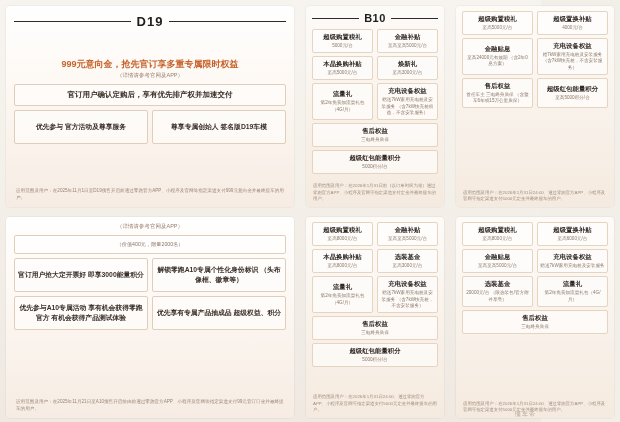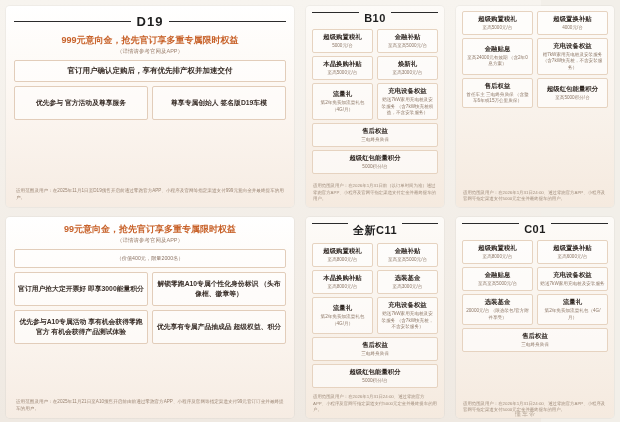--- a/index.html
+++ b/index.html
@@ -35,20 +35,21 @@
     gap: 6px; margin: 2px 0 5px 0;
   }
   .promo-head .bar { flex: 1; height: 1px; background: #2b2b2b; }
   .promo-title {
     font-size: 13px; font-weight: bold; color: #1d1d1d;
     letter-spacing: 1px;
   }
   .promo-sub {
     text-align: center; font-size: 9px; color: #c8622a; font-weight: bold;
     margin-bottom: 1px;
+    margin-top: 24px;
   }
   .promo-sub2 {
     text-align: center; font-size: 5.5px; color: #9a7f6c; margin-bottom: 5px;
   }
   .promo-row {
     border: 1px solid #e2cdba;
     border-radius: 2px;
     text-align: center;
     font-size: 7.5px; color: #3a2f29;
     padding: 5px 2px;
@@ -80,21 +81,21 @@
   
   .card {
     height: 100%;
     background: linear-gradient(180deg,#fdfbf8 0%, #f5eadf 100%);
     border-radius: 4px;
     padding: 5px 6px 4px 6px;
     display: flex; flex-direction: column;
     box-shadow: 0 0 0 1px rgba(0,0,0,0.03);
   }
   .card-head {
-    display: flex; align-items: flex-start; justify-content: center;
+    display: flex; align-items: center; justify-content: center;
     gap: 5px; margin: 1px 0 5px 0;
   }
   .card-head .bar { flex: 1; height: 1px; background: #2b2b2b; }
   .card-title { font-size: 11px; font-weight: bold; color: #1d1d1d; letter-spacing: .5px; }
 
   .tile-grid { display: grid; grid-template-columns: 1fr 1fr; gap: 3px 4px; }
   .tile {
     border: 1px solid #e6d3c0;
     border-radius: 2px;
     background: rgba(255,255,255,0.6);
@@ -220,21 +221,20 @@
             <div class="t-name">超级红包能量积分</div>
             <div class="t-val">至高5000积分/台</div>
           </div>
         </div>
       <div class="card-note">适用范围及用户：在2026年1月31日24:00、通过零跑官方APP、小程序及官网等指定渠道支付5000元定金并最终提车的用户。</div>
     </div>
   </div>
 
   <div class="cell">
     <div class="promo">
-      <div class="promo-sub">99元意向金，抢先官订享多重专属限时权益</div>
       <div class="promo-sub2">（详情请参考官网及APP）</div>
       <div class="promo-row">
         <div class="small" style="font-size:5.2px;font-weight:normal;color:#8a7263;">（价值400元，限量2000名）</div>
       </div>
       <div class="promo-grid">
         <div class="promo-box">官订用户抢大定开票好
 即享3000能量积分</div>
         <div class="promo-box">解锁零跑A10专属个性化身份标识
 （头布像框、徽章等）</div>
         <div class="promo-box">优先参与A10专属活动
@@ -242,25 +242,20 @@
 有机会获得产品测试体验</div>
         <div class="promo-box">优先享有专属产品抽成品
 超级权益、积分</div>
       </div>
       <div class="promo-note">适用范围及用户：在2025年11月21日至A10预售开启前由前通过零跑官方APP、小程序及官网等指定渠道支付99元官订订金并最终提车的用户。</div>
     </div>
   </div>
 
   <div class="cell">
     <div class="card">
-      <div class="card-head">
-        <span class="bar"></span>
-        <span class="card-title">全新C11</span>
-        <span class="bar"></span>
-      </div>
       <div class="tile-grid">
           <div class="tile">
             <div class="t-name">超级购置税礼</div>
             <div class="t-val">至高8000元/台</div>
           </div>
           <div class="tile">
             <div class="t-name">金融补贴</div>
             <div class="t-val">至高至高5000元/台</div>
           </div>
           <div class="tile">
@@ -288,25 +283,20 @@
             <div class="t-name">超级红包能量积分</div>
             <div class="t-val">5000积分/台</div>
           </div>
         </div>
       <div class="card-note">适用范围及用户：在2026年1月31日24:00、通过零跑官方APP、小程序及官网等指定渠道支付5000元定金并最终提车的用户。</div>
     </div>
   </div>
 
   <div class="cell">
     <div class="card">
-      <div class="card-head">
-        <span class="bar"></span>
-        <span class="card-title">C01</span>
-        <span class="bar"></span>
-      </div>
       <div class="tile-grid">
           <div class="tile">
             <div class="t-name">超级购置税礼</div>
             <div class="t-val">至高8000元/台</div>
           </div>
           <div class="tile">
             <div class="t-name">超级置换补贴</div>
             <div class="t-val">至高6000元/台</div>
           </div>
           <div class="tile">

